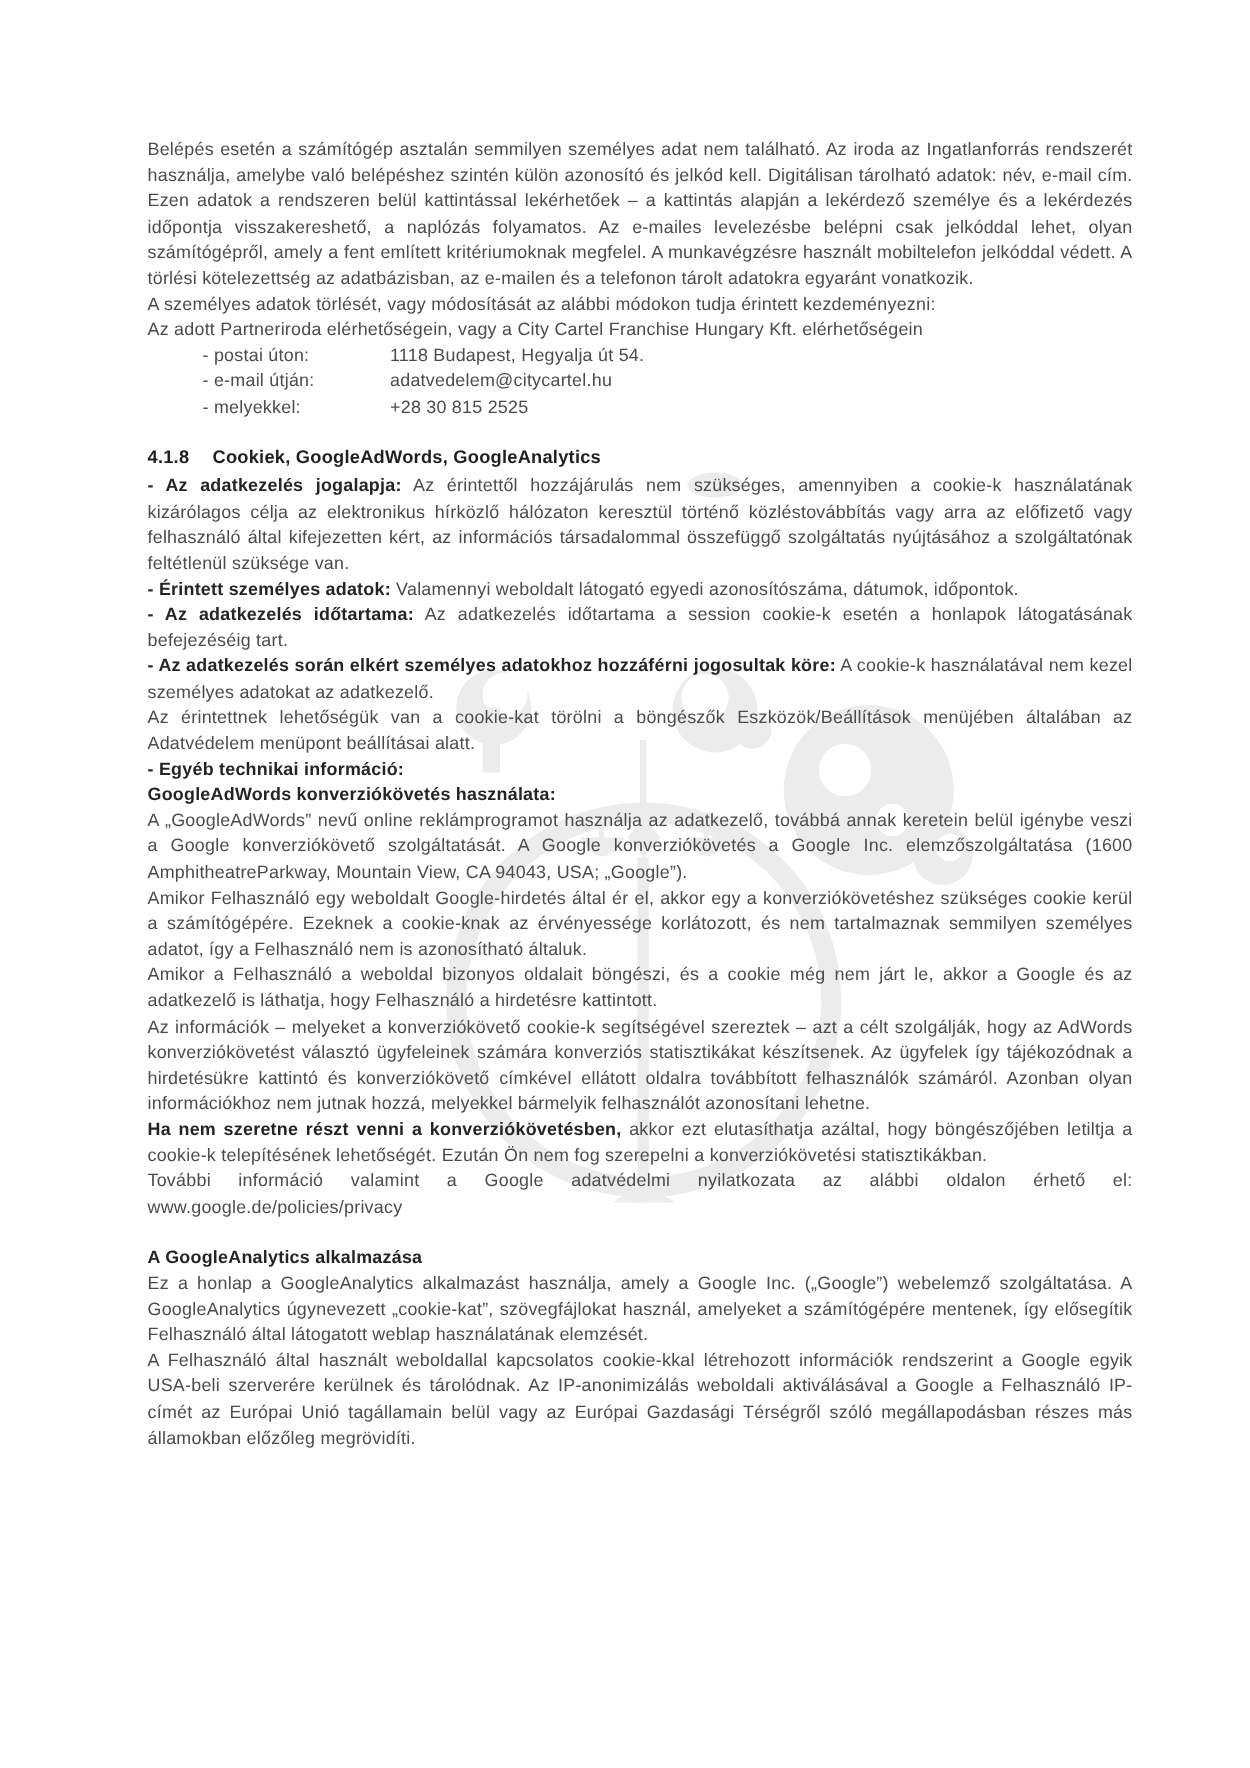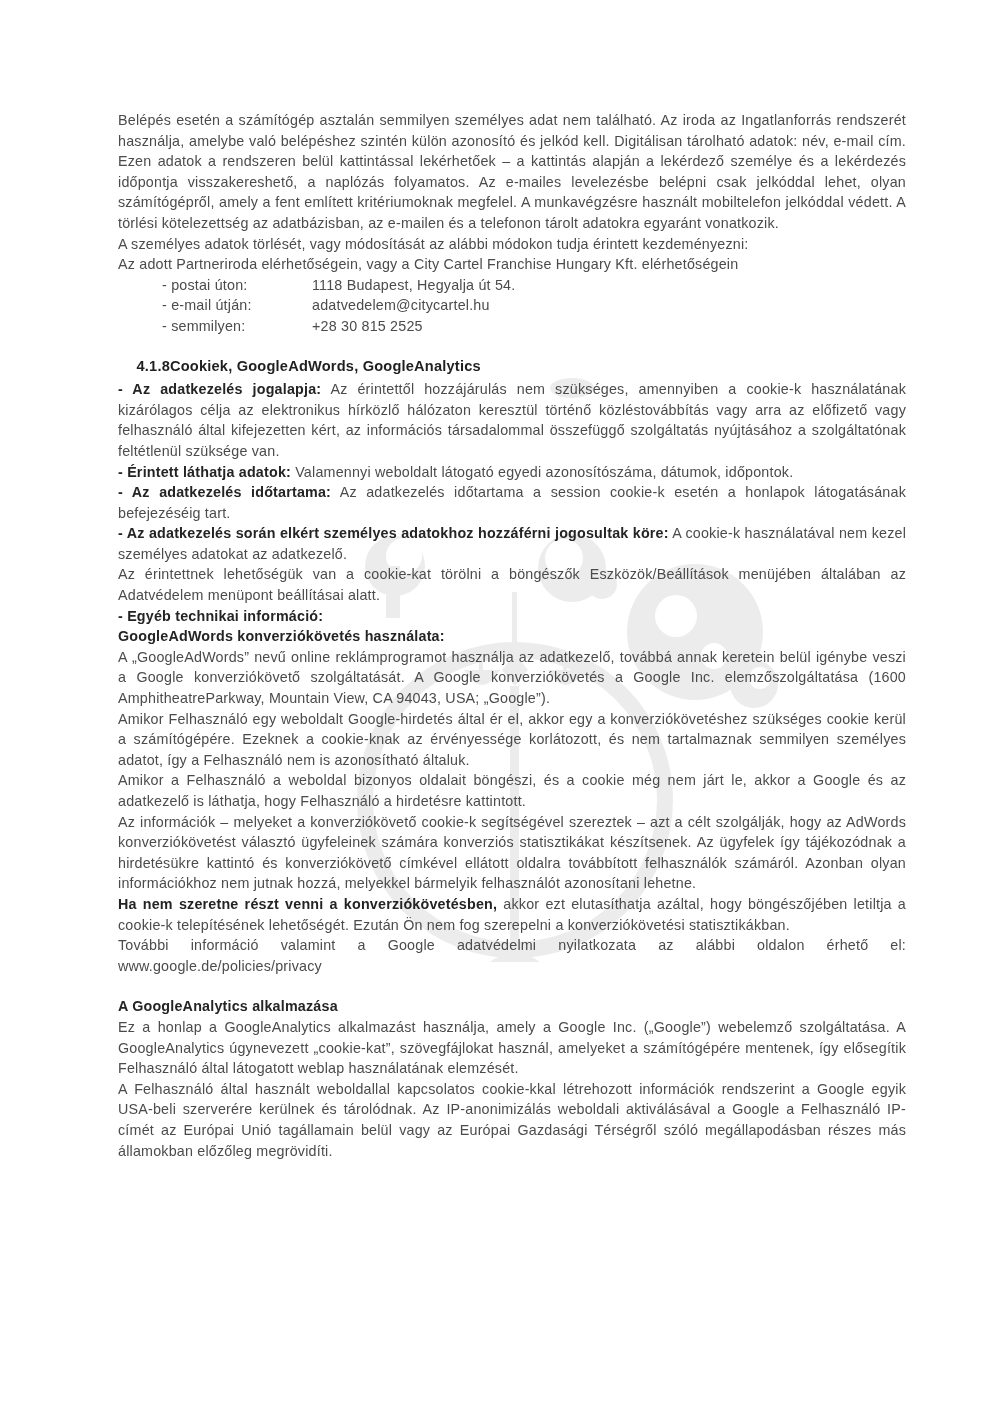--- a/index.html
+++ b/index.html
@@ -28,21 +28,21 @@
   .p { margin:0; text-align:justify; }
   .p strong { color:#242424; font-weight:700; }
   .contact { display:flex;margin-left:44px; }
   .contact .label { flex:0 0 150px; }
   .heading {
     display:flex;
     margin-top:19px; margin-bottom:3px;
     font-weight:700; color:#1f1f1f;
     font-size:14.6px;
   }
-  .heading .num { flex:0 0 52px;text-align:right; }
+  .heading .num { flex:0 0 52px; }
   .gap { height:20px; }
   .footer {
     position:absolute; left:0; right:0; top:1312px;
     text-align:center;
     color:#4d7c0f;
     font-size:12px;
     letter-spacing:0.5px;
     z-index:1;
   }
 </style>
@@ -92,29 +92,29 @@
       <p class="p"><span>Az adott Partneriroda elérhetőségein, vagy a City Cartel Franchise Hungary Kft. elérhetőségein</span></p>
       <div class="contact">
         <span class="label">- postai úton:</span>
         <span class="value">1118 Budapest, Hegyalja út 54.</span>
       </div>
       <div class="contact">
         <span class="label">- e-mail útján:</span>
         <span class="value">adatvedelem@citycartel.hu</span>
       </div>
       <div class="contact">
-        <span class="label">- semmilyen:</span>
+        <span class="label">- melyekkel:</span>
         <span class="value">+28 30 815 2525</span>
       </div>
       <div class="heading">
         <span class="num">4.1.8</span>
         <span>Cookiek, GoogleAdWords, GoogleAnalytics</span>
       </div>
       <p class="p"><strong>- Az adatkezelés jogalapja:</strong><span> Az érintettől hozzájárulás nem szükséges, amennyiben a cookie-k használatának kizárólagos célja az elektronikus hírközlő hálózaton keresztül történő közléstovábbítás vagy arra az előfizető vagy felhasználó által kifejezetten kért, az információs társadalommal összefüggő szolgáltatás nyújtásához a szolgáltatónak feltétlenül szüksége van.</span></p>
-      <p class="p"><strong>- Érintett láthatja adatok:</strong><span> Valamennyi weboldalt látogató egyedi azonosítószáma, dátumok, időpontok.</span></p>
+      <p class="p"><strong>- Érintett személyes adatok:</strong><span> Valamennyi weboldalt látogató egyedi azonosítószáma, dátumok, időpontok.</span></p>
       <p class="p"><strong>- Az adatkezelés időtartama:</strong><span> Az adatkezelés időtartama a session cookie-k esetén a honlapok látogatásának befejezéséig tart.</span></p>
       <p class="p"><strong>- Az adatkezelés során elkért személyes adatokhoz hozzáférni jogosultak köre:</strong><span> A cookie-k használatával nem kezel személyes adatokat az adatkezelő.</span></p>
       <p class="p"><span>Az érintettnek lehetőségük van a cookie-kat törölni a böngészők Eszközök/Beállítások menüjében általában az Adatvédelem menüpont beállításai alatt.</span></p>
       <p class="p"><strong>- Egyéb technikai információ:</strong></p>
       <p class="p"><strong>GoogleAdWords konverziókövetés használata:</strong></p>
       <p class="p"><span>A „GoogleAdWords” nevű online reklámprogramot használja az adatkezelő, továbbá annak keretein belül igénybe veszi a Google konverziókövető szolgáltatását. A Google konverziókövetés a Google Inc. elemzőszolgáltatása (1600 AmphitheatreParkway, Mountain View, CA 94043, USA; „Google”).</span></p>
       <p class="p"><span>Amikor Felhasználó egy weboldalt Google-hirdetés által ér el, akkor egy a konverziókövetéshez szükséges cookie kerül a számítógépére. Ezeknek a cookie-knak az érvényessége korlátozott, és nem tartalmaznak semmilyen személyes adatot, így a Felhasználó nem is azonosítható általuk.</span></p>
       <p class="p"><span>Amikor a Felhasználó a weboldal bizonyos oldalait böngészi, és a cookie még nem járt le, akkor a Google és az adatkezelő is láthatja, hogy Felhasználó a hirdetésre kattintott.</span></p>
       <p class="p"><span>Az információk – melyeket a konverziókövető cookie-k segítségével szereztek – azt a célt szolgálják, hogy az AdWords konverziókövetést választó ügyfeleinek számára konverziós statisztikákat készítsenek. Az ügyfelek így tájékozódnak a hirdetésükre kattintó és konverziókövető címkével ellátott oldalra továbbított felhasználók számáról. Azonban olyan információkhoz nem jutnak hozzá, melyekkel bármelyik felhasználót azonosítani lehetne.</span></p>
       <p class="p"><strong>Ha nem szeretne részt venni a konverziókövetésben,</strong><span> akkor ezt elutasíthatja azáltal, hogy böngészőjében letiltja a cookie-k telepítésének lehetőségét. Ezután Ön nem fog szerepelni a konverziókövetési statisztikákban.</span></p>

